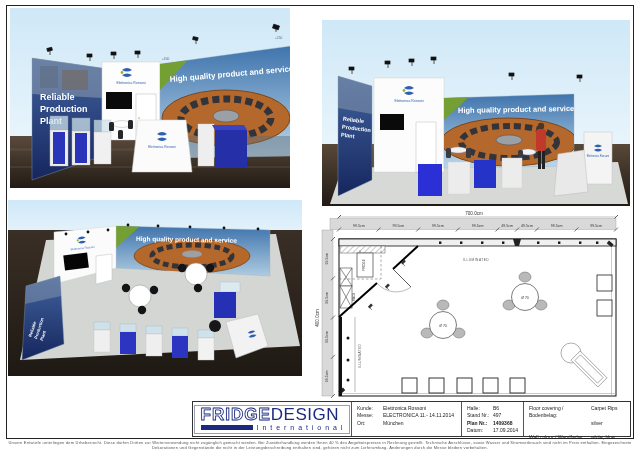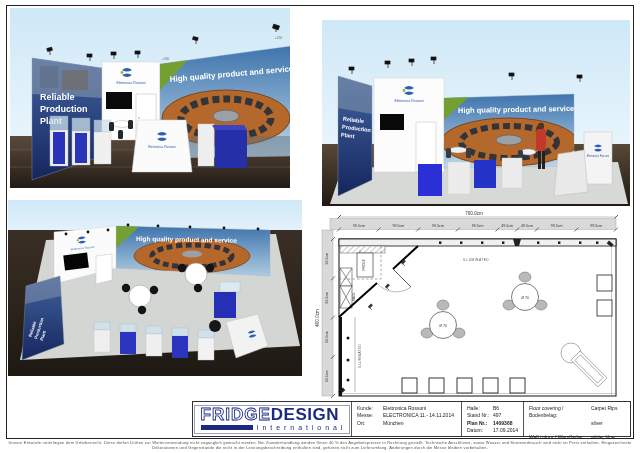--- a/index.html
+++ b/index.html
@@ -18,21 +18,21 @@
   .tb-cell{box-sizing:border-box;border-right:1px solid #555;padding:3px 4px 2px 5px;}
   .tb-cell:last-child{border-right:none;}
   .tb-logo{width:158px;display:flex;flex-direction:column;justify-content:center;align-items:center;border-right:1px solid #555;}
   .logo-inner{border:1px solid #9aa0b5;padding:1px 6px 2px 6px;background:#fff;}
   .logo-row1{display:flex;align-items:baseline;line-height:16px;}
   .logo-messe{
     font-size:17px;font-weight:bold;letter-spacing:1px;color:#ffffff;
     -webkit-text-stroke:0.8px #1b2a80;
     text-shadow:0 0 1px #1b2a80;
   }
-  .logo-design{font-size:17px;font-weight:bold;color:#1b2a80;letter-spacing:0.5px;}
+  .logo-design{font-size:17px;font-weight:normal;color:#1b2a80;letter-spacing:0.5px;}
   .logo-row2{display:flex;align-items:center;margin-top:1px;}
   .logo-bar{width:52px;height:5px;background:#1b2a80;margin-right:4px;}
   .logo-sub{font-size:7px;color:#1b2a80;letter-spacing:1px;}
   .tb-col1{width:110px;}
   .tb-col2{width:62px;}
   .tb-col3{flex:1;}
   .tb-row{display:flex;font-size:5px;line-height:7.4px;color:#222;}
   .tb-row .lbl{flex:0 0 26px;}
   .tb-col3 .tb-row .lbl{flex:0 0 62px;}
   .tb-row.bold{font-weight:bold;}

